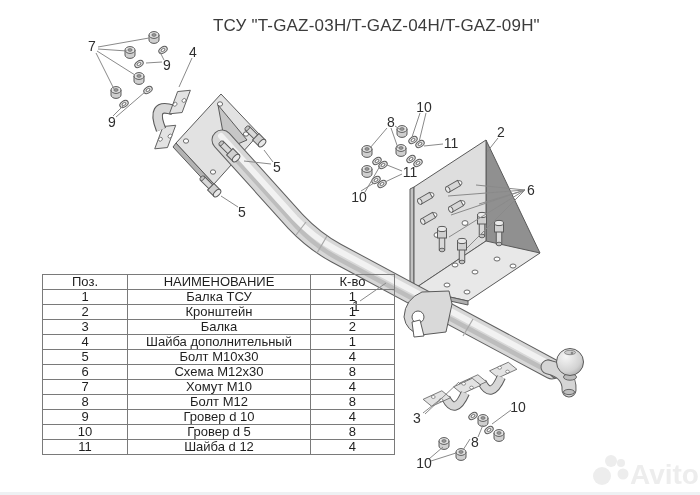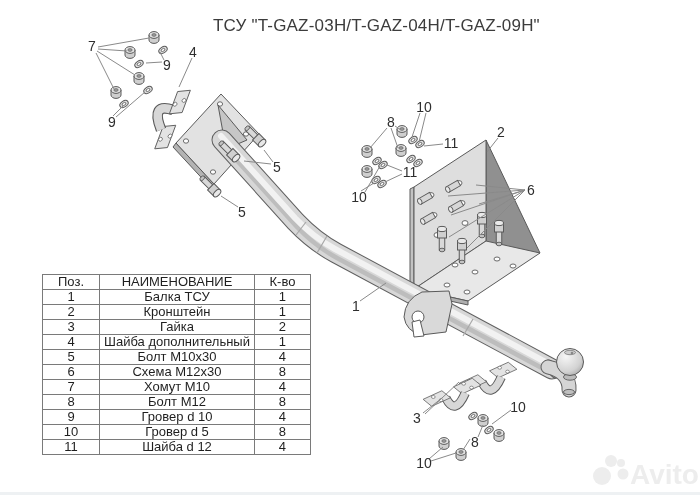--- a/index.html
+++ b/index.html
@@ -4,21 +4,21 @@
 <style>
   html,body{margin:0;padding:0;background:#fff;}
   .stage{position:relative;width:700px;height:495px;background:#ffffff;overflow:hidden;
          font-family:"Liberation Sans",sans-serif;}
   .title{position:absolute;left:213px;top:15px;font-size:17px;line-height:21px;color:#3c3c3c;
          letter-spacing:0.2px;white-space:nowrap;}
   .diagram{position:absolute;left:0;top:0;}
   .parts-table{position:absolute;left:42px;top:274px;border-collapse:collapse;
                font-size:13px;color:#1f1f1f;}
   .parts-table th,.parts-table td{border:1px solid #7a7a7a;height:14px;line-height:14px;
-               padding:0 4px;text-align:center;font-weight:normal;white-space:nowrap;}
+               padding:0 18px;text-align:center;font-weight:normal;white-space:nowrap;}
   .parts-table .c1{width:48px;} .parts-table .c2{width:142px;} .parts-table .c3{width:47px;text-align:center;}
   .callout{font-size:14px;fill:#2e2e2e;}
   .wm{position:absolute;left:590px;top:448px;}
   .bottom-strip{position:absolute;left:0;bottom:0;width:700px;height:3px;background:#eef1f3;}
 </style>
 </head>
 <body>
 
 <div class="stage">
 
@@ -261,21 +261,21 @@
           <td>Балка ТСУ</td>
           <td>1</td>
         </tr>
       <tr>
           <td>2</td>
           <td>Кронштейн</td>
           <td>1</td>
         </tr>
       <tr>
           <td>3</td>
-          <td>Гайка</td>
+          <td>Балка</td>
           <td>2</td>
         </tr>
       <tr>
           <td>4</td>
           <td>Шайба дополнительный</td>
           <td>1</td>
         </tr>
       <tr>
           <td>5</td>
           <td>Болт М10х30</td>

